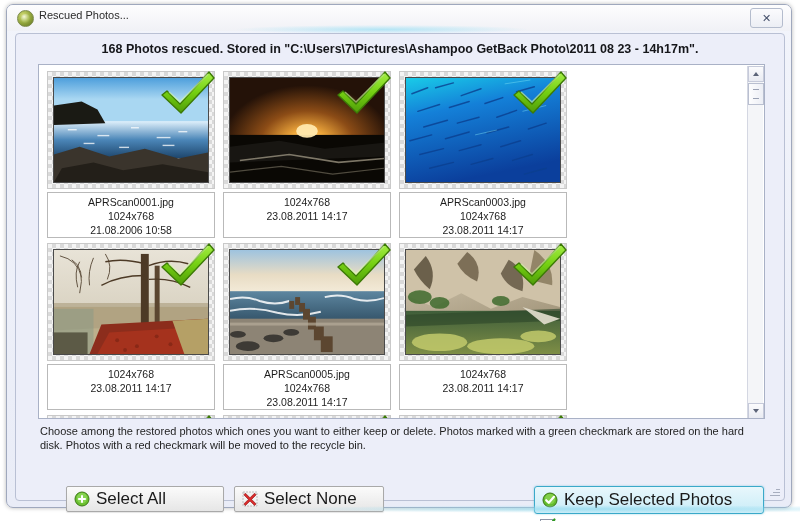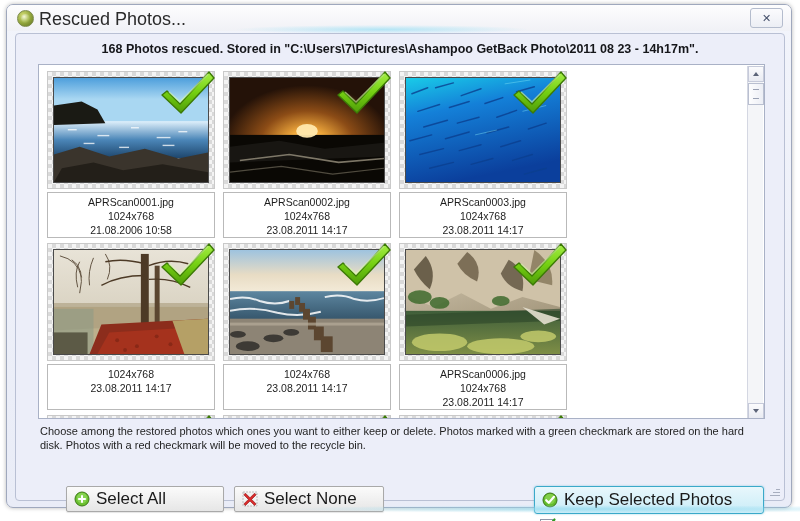--- a/index.html
+++ b/index.html
@@ -24,21 +24,21 @@
   .title-icon{
     position:absolute;left:10px;top:5px;width:15px;height:15px;border-radius:50%;
     background:radial-gradient(circle at 35% 32%, #d8e07a 0%, #8fa33a 55%, #5d6f22 100%);
     border:1px solid #7d8b4c;
   }
   .title-icon::after{
     content:"";position:absolute;left:3px;top:3px;width:9px;height:9px;border-radius:50%;
     background:radial-gradient(circle at 35% 30%, #f6f8d6 0%, #a8bb54 60%, #6e8030 100%);
   }
   #title-text{
-    position:absolute;left:32px;top:4px;font-size:18px;color:#2b2b2b;
+    position:absolute;left:32px;top:4px;font-size:11px;color:#2b2b2b;
     white-space:nowrap;
   }
   #close-btn{
     position:absolute;right:8px;top:3px;width:31px;height:18px;
     background:linear-gradient(#fbfbfd,#eceef4);
     border:1px solid #b4bccd;border-radius:3px;
     display:flex;align-items:center;justify-content:center;
     font-size:11px;color:#45506b;line-height:1;
   }
   #titleglow{
@@ -247,21 +247,20 @@
       <stop offset="0" stop-color="#a5ef46"></stop>
                       <stop offset=".5" stop-color="#74cf12"></stop>
       <stop offset="1" stop-color="#4f9c08"></stop>
                     </linearGradient>
                   </defs>
     <path d="M7 22 L20 35 L49 3 L54 9 L21 44 L2 26 Z" fill="url(#ck)" stroke="#3c7a06" stroke-width="1.4" stroke-linejoin="round"></path>
     <path d="M9 23 L20 33 L48 5" fill="none" stroke="#d8ffa8" stroke-width="1.6" opacity=".6"></path>
   </svg></div>
      </div>
      <div class="meta">
-       <div>APRScan0002.jpg</div>
        <div>1024x768</div>
        <div>23.08.2011 14:17</div>
      </div>
           </div>
           <div class="cell">
             <div class="shot">
        <div class="photo"><svg width="100%" height="100%" viewBox="0 0 156 106" preserveAspectRatio="none">
     <defs>
                     <linearGradient id="uw" x1="0" y1="0" x2=".3" y2="1">
       <stop offset="0" stop-color="#19cbe8"></stop>
@@ -419,20 +418,21 @@
       <stop offset="0" stop-color="#a5ef46"></stop>
                       <stop offset=".5" stop-color="#74cf12"></stop>
       <stop offset="1" stop-color="#4f9c08"></stop>
                     </linearGradient>
                   </defs>
     <path d="M7 22 L20 35 L49 3 L54 9 L21 44 L2 26 Z" fill="url(#ck)" stroke="#3c7a06" stroke-width="1.4" stroke-linejoin="round"></path>
     <path d="M9 23 L20 33 L48 5" fill="none" stroke="#d8ffa8" stroke-width="1.6" opacity=".6"></path>
   </svg></div>
      </div>
      <div class="meta">
+       <div>APRScan0005.jpg</div>
        <div>1024x768</div>
        <div>23.08.2011 14:17</div>
      </div>
           </div>
           <div class="cell">
             <div class="shot">
        <div class="photo"><svg width="100%" height="100%" viewBox="0 0 156 106" preserveAspectRatio="none">
     <defs>
                     <linearGradient id="rk" x1="0" y1="0" x2=".4" y2="1">
       <stop offset="0" stop-color="#d8cdb6"></stop>
@@ -469,21 +469,20 @@
       <stop offset="0" stop-color="#a5ef46"></stop>
                       <stop offset=".5" stop-color="#74cf12"></stop>
       <stop offset="1" stop-color="#4f9c08"></stop>
                     </linearGradient>
                   </defs>
     <path d="M7 22 L20 35 L49 3 L54 9 L21 44 L2 26 Z" fill="url(#ck)" stroke="#3c7a06" stroke-width="1.4" stroke-linejoin="round"></path>
     <path d="M9 23 L20 33 L48 5" fill="none" stroke="#d8ffa8" stroke-width="1.6" opacity=".6"></path>
   </svg></div>
      </div>
      <div class="meta">
-       <div>APRScan0006.jpg</div>
        <div>1024x768</div>
        <div>23.08.2011 14:17</div>
      </div>
           </div>
           <div class="cell">
             <div class="shot">
 
        <div class="check"><svg viewBox="0 0 56 46" width="56" height="46">
     <defs>
                     <linearGradient id="ck" x1="0" y1="0" x2="0" y2="1">

